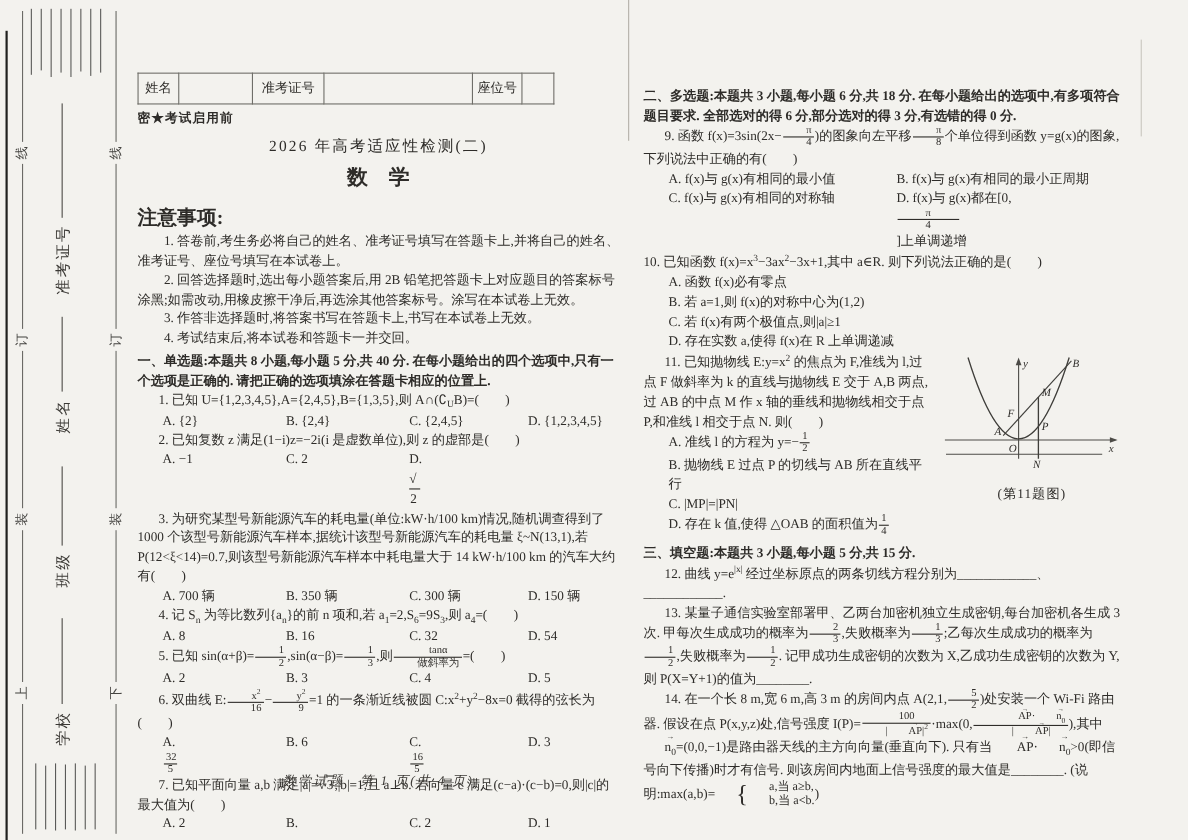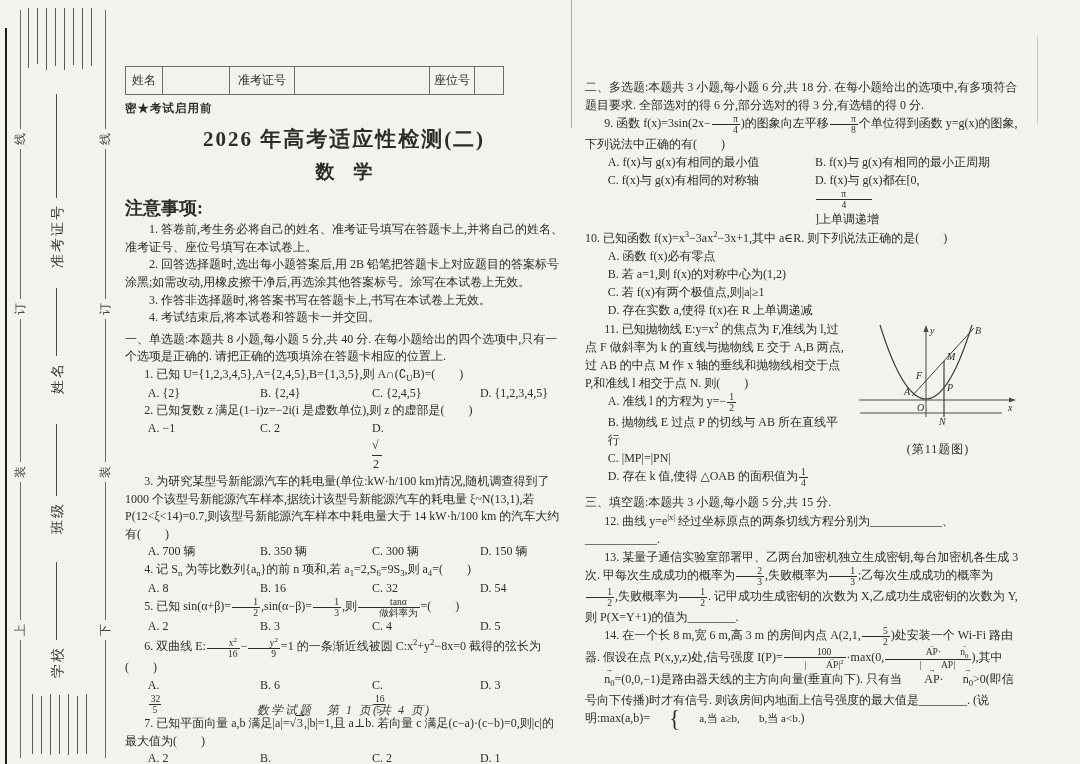--- a/index.html
+++ b/index.html
@@ -18,25 +18,25 @@
   .mlabel{height:20px;font-size:14px;color:#3a3834;letter-spacing:2px;}
   .mlabel .mline{flex:1;border-bottom:1px solid #4c4b47;margin:0 2px 3px 6px;}
   
   .colL{position:absolute;left:125px;top:66px;width:438px;font-size:12px;line-height:1.46;}
   .colR{position:absolute;left:585px;top:78px;width:437px;font-size:12px;line-height:1.5;}
   p{margin:0;}
   
   table.hdr{border-collapse:collapse;width:374px;table-layout:fixed;}
   table.hdr td{border:1px solid #6f6e69;height:27px;text-align:center;font-size:12px;padding:0;}
   .sealnote{font-weight:bold;font-size:11.5px;margin-top:5px;letter-spacing:1px;}
-  .title{text-align:center;font-size:21px;font-weight:bold;letter-spacing:2px;margin:7px 0 2px;}
+  .title{text-align:center;font-size:14px;font-weight:normal;letter-spacing:2px;margin:7px 0 2px;}
   .subject{text-align:center;font-size:19px;font-weight:bold;margin:4px 0 9px;}
   .nhead{font-weight:bold;font-size:18px;}
   .nitem{text-indent:2em;}
-  .sech{font-weight:normal;margin-top:4px;}
+  .sech{font-weight:bold;margin-top:4px;}
   .stem{text-indent:1.6em;margin-top:0;}
   .opts4{display:flex;margin-left:1.9em;}
   .opts4 span{display:block;}
   .opts4 span:nth-child(1){width:27%;}
   .opts4 span:nth-child(2){width:27%;}
   .opts4 span:nth-child(3){width:26%;}
   .opts4 span:nth-child(4){width:20%;}
   .opts2{display:flex;margin-left:1.9em;}
   .opts2 span{display:block;width:50%;}
   .optlist p{margin-left:1.9em;}
@@ -47,21 +47,21 @@
   .fr{display:inline-flex;flex-direction:column;text-align:center;vertical-align:middle;
       font-size:0.8em;line-height:1.05;padding:0 1px;}
   .fr .fn{border-bottom:1px solid currentColor;padding:0 2px;}
   .fr .fd{padding:0 2px;}
   .sq{white-space:nowrap;}
   .sqb{border-top:1px solid currentColor;padding:0 1px;}
   .vec{display:inline-block;position:relative;}
   .vec::after{content:"→";position:absolute;left:0;right:0;top:-0.85em;font-size:0.62em;text-align:center;}
   .cases{display:inline-flex;align-items:center;vertical-align:middle;}
   .cases .br{font-size:1.85em;line-height:0.9;font-weight:400;}
-  .cases .cl{display:inline-flex;flex-direction:row;font-size:0.92em;line-height:1.25;text-align:left;}
+  .cases .cl{display:inline-flex;flex-direction:column;font-size:0.92em;line-height:1.25;text-align:left;}
   
   .fig{float:right;width:168px;margin:2px 0 2px 6px;text-align:center;}
   .fig svg{display:block;}
   .figcap{font-size:12px;margin-top:1px;letter-spacing:1px;}
   .clr{clear:both;}
 </style>
 </head>
 <body>
 
 <div class="page">

